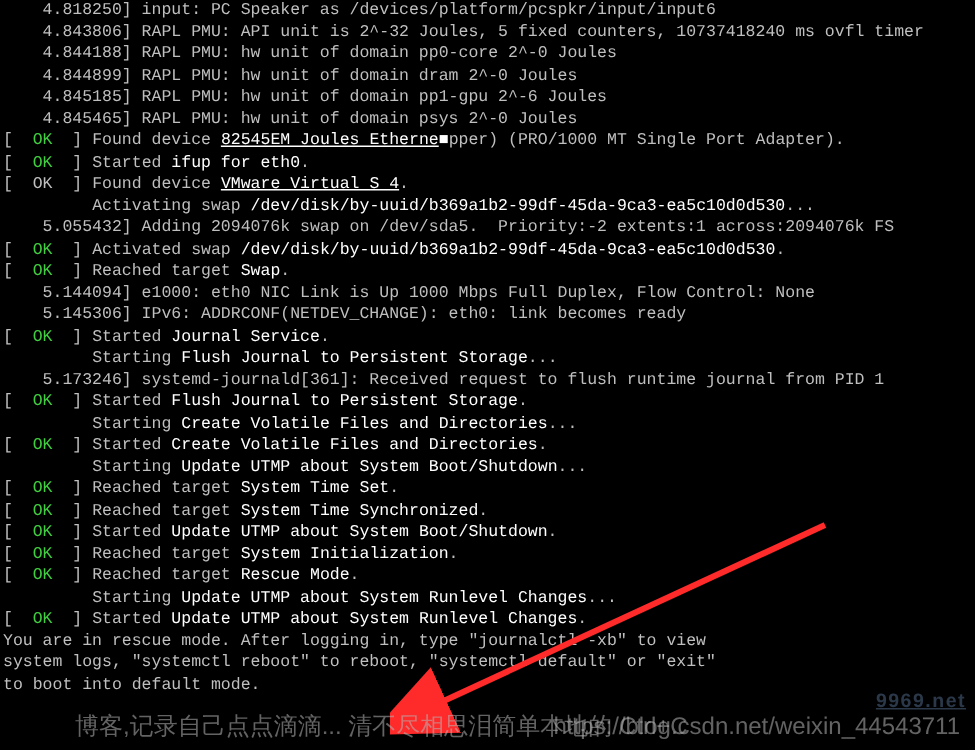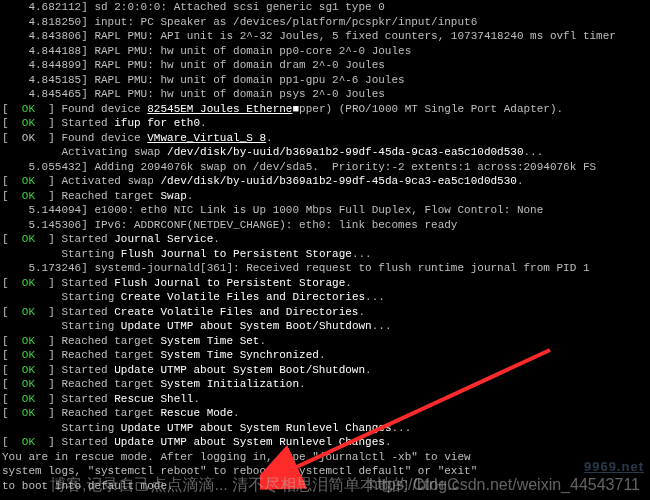--- a/index.html
+++ b/index.html
@@ -45,48 +45,46 @@
     font-weight: bold;
     color: rgba(120,160,210,0.35);
     letter-spacing: 1px;
     text-decoration: underline;
   }
 </style>
 </head>
 <body>
 
 <div id="term">
-    <div class="line"><span>    4.682112] sd 2:0:0:0: Attached scsi generic sg1 type 0</span></div>
     <div class="line"><span>    4.818250] input: PC Speaker as /devices/platform/pcspkr/input/input6</span></div>
     <div class="line"><span>    4.843806] RAPL PMU: API unit is 2^-32 Joules, 5 fixed counters, 10737418240 ms ovfl timer</span></div>
     <div class="line"><span>    4.844188] RAPL PMU: hw unit of domain pp0-core 2^-0 Joules</span></div>
     <div class="line"><span>    4.844899] RAPL PMU: hw unit of domain dram 2^-0 Joules</span></div>
     <div class="line"><span>    4.845185] RAPL PMU: hw unit of domain pp1-gpu 2^-6 Joules</span></div>
     <div class="line"><span>    4.845465] RAPL PMU: hw unit of domain psys 2^-0 Joules</span></div>
     <div class="line"><span class="ok-b">[  </span><span class="ok">OK</span><span class="ok-b">  ] </span><span>Found device </span><span class="hi ul">82545EM Joules Etherne</span><span class="hi">■</span><span>pper) (PRO/1000 MT Single Port Adapter).</span></div>
     <div class="line"><span class="ok-b">[  </span><span class="ok">OK</span><span class="ok-b">  ] </span><span>Started </span><span class="hi">ifup for eth0</span><span>.</span></div>
-    <div class="line"><span class="ok-b">[  OK  ] </span><span>Found device </span><span class="hi ul">VMware_Virtual_S 8</span><span>.</span></div>
+    <div class="line"><span class="ok-b">[  OK  ] </span><span>Found device </span><span class="hi ul">VMware_Virtual_S 4</span><span>.</span></div>
     <div class="line"><span>         </span><span>Activating swap </span><span class="hi">/dev/disk/by-uuid/b369a1b2-99df-45da-9ca3-ea5c10d0d530</span><span>...</span></div>
     <div class="line"><span>    5.055432] Adding 2094076k swap on /dev/sda5.  Priority:-2 extents:1 across:2094076k FS</span></div>
     <div class="line"><span class="ok-b">[  </span><span class="ok">OK</span><span class="ok-b">  ] </span><span>Activated swap </span><span class="hi">/dev/disk/by-uuid/b369a1b2-99df-45da-9ca3-ea5c10d0d530</span><span>.</span></div>
     <div class="line"><span class="ok-b">[  </span><span class="ok">OK</span><span class="ok-b">  ] </span><span>Reached target </span><span class="hi">Swap</span><span>.</span></div>
     <div class="line"><span>    5.144094] e1000: eth0 NIC Link is Up 1000 Mbps Full Duplex, Flow Control: None</span></div>
     <div class="line"><span>    5.145306] IPv6: ADDRCONF(NETDEV_CHANGE): eth0: link becomes ready</span></div>
     <div class="line"><span class="ok-b">[  </span><span class="ok">OK</span><span class="ok-b">  ] </span><span>Started </span><span class="hi">Journal Service</span><span>.</span></div>
     <div class="line"><span>         </span><span>Starting </span><span class="hi">Flush Journal to Persistent Storage</span><span>...</span></div>
     <div class="line"><span>    5.173246] systemd-journald[361]: Received request to flush runtime journal from PID 1</span></div>
     <div class="line"><span class="ok-b">[  </span><span class="ok">OK</span><span class="ok-b">  ] </span><span>Started </span><span class="hi">Flush Journal to Persistent Storage</span><span>.</span></div>
     <div class="line"><span>         </span><span>Starting </span><span class="hi">Create Volatile Files and Directories</span><span>...</span></div>
     <div class="line"><span class="ok-b">[  </span><span class="ok">OK</span><span class="ok-b">  ] </span><span>Started </span><span class="hi">Create Volatile Files and Directories</span><span>.</span></div>
     <div class="line"><span>         </span><span>Starting </span><span class="hi">Update UTMP about System Boot/Shutdown</span><span>...</span></div>
     <div class="line"><span class="ok-b">[  </span><span class="ok">OK</span><span class="ok-b">  ] </span><span>Reached target </span><span class="hi">System Time Set</span><span>.</span></div>
     <div class="line"><span class="ok-b">[  </span><span class="ok">OK</span><span class="ok-b">  ] </span><span>Reached target </span><span class="hi">System Time Synchronized</span><span>.</span></div>
     <div class="line"><span class="ok-b">[  </span><span class="ok">OK</span><span class="ok-b">  ] </span><span>Started </span><span class="hi">Update UTMP about System Boot/Shutdown</span><span>.</span></div>
     <div class="line"><span class="ok-b">[  </span><span class="ok">OK</span><span class="ok-b">  ] </span><span>Reached target </span><span class="hi">System Initialization</span><span>.</span></div>
-    <div class="line"><span class="ok-b">[  </span><span class="ok">OK</span><span class="ok-b">  ] </span><span>Started </span><span class="hi">Rescue Shell</span><span>.</span></div>
     <div class="line"><span class="ok-b">[  </span><span class="ok">OK</span><span class="ok-b">  ] </span><span>Reached target </span><span class="hi">Rescue Mode</span><span>.</span></div>
     <div class="line"><span>         </span><span>Starting </span><span class="hi">Update UTMP about System Runlevel Changes</span><span>...</span></div>
     <div class="line"><span class="ok-b">[  </span><span class="ok">OK</span><span class="ok-b">  ] </span><span>Started </span><span class="hi">Update UTMP about System Runlevel Changes</span><span>.</span></div>
     <div class="line"><span>You are in rescue mode. After logging in, type "journalctl -xb" to view</span></div>
     <div class="line"><span>system logs, "systemctl reboot" to reboot, "systemctl default" or "exit"</span></div>
     <div class="line"><span>to boot into default mode.</span></div>
   </div>
 
 <svg id="arrow" viewBox="0 0 300 160">
   <defs>

